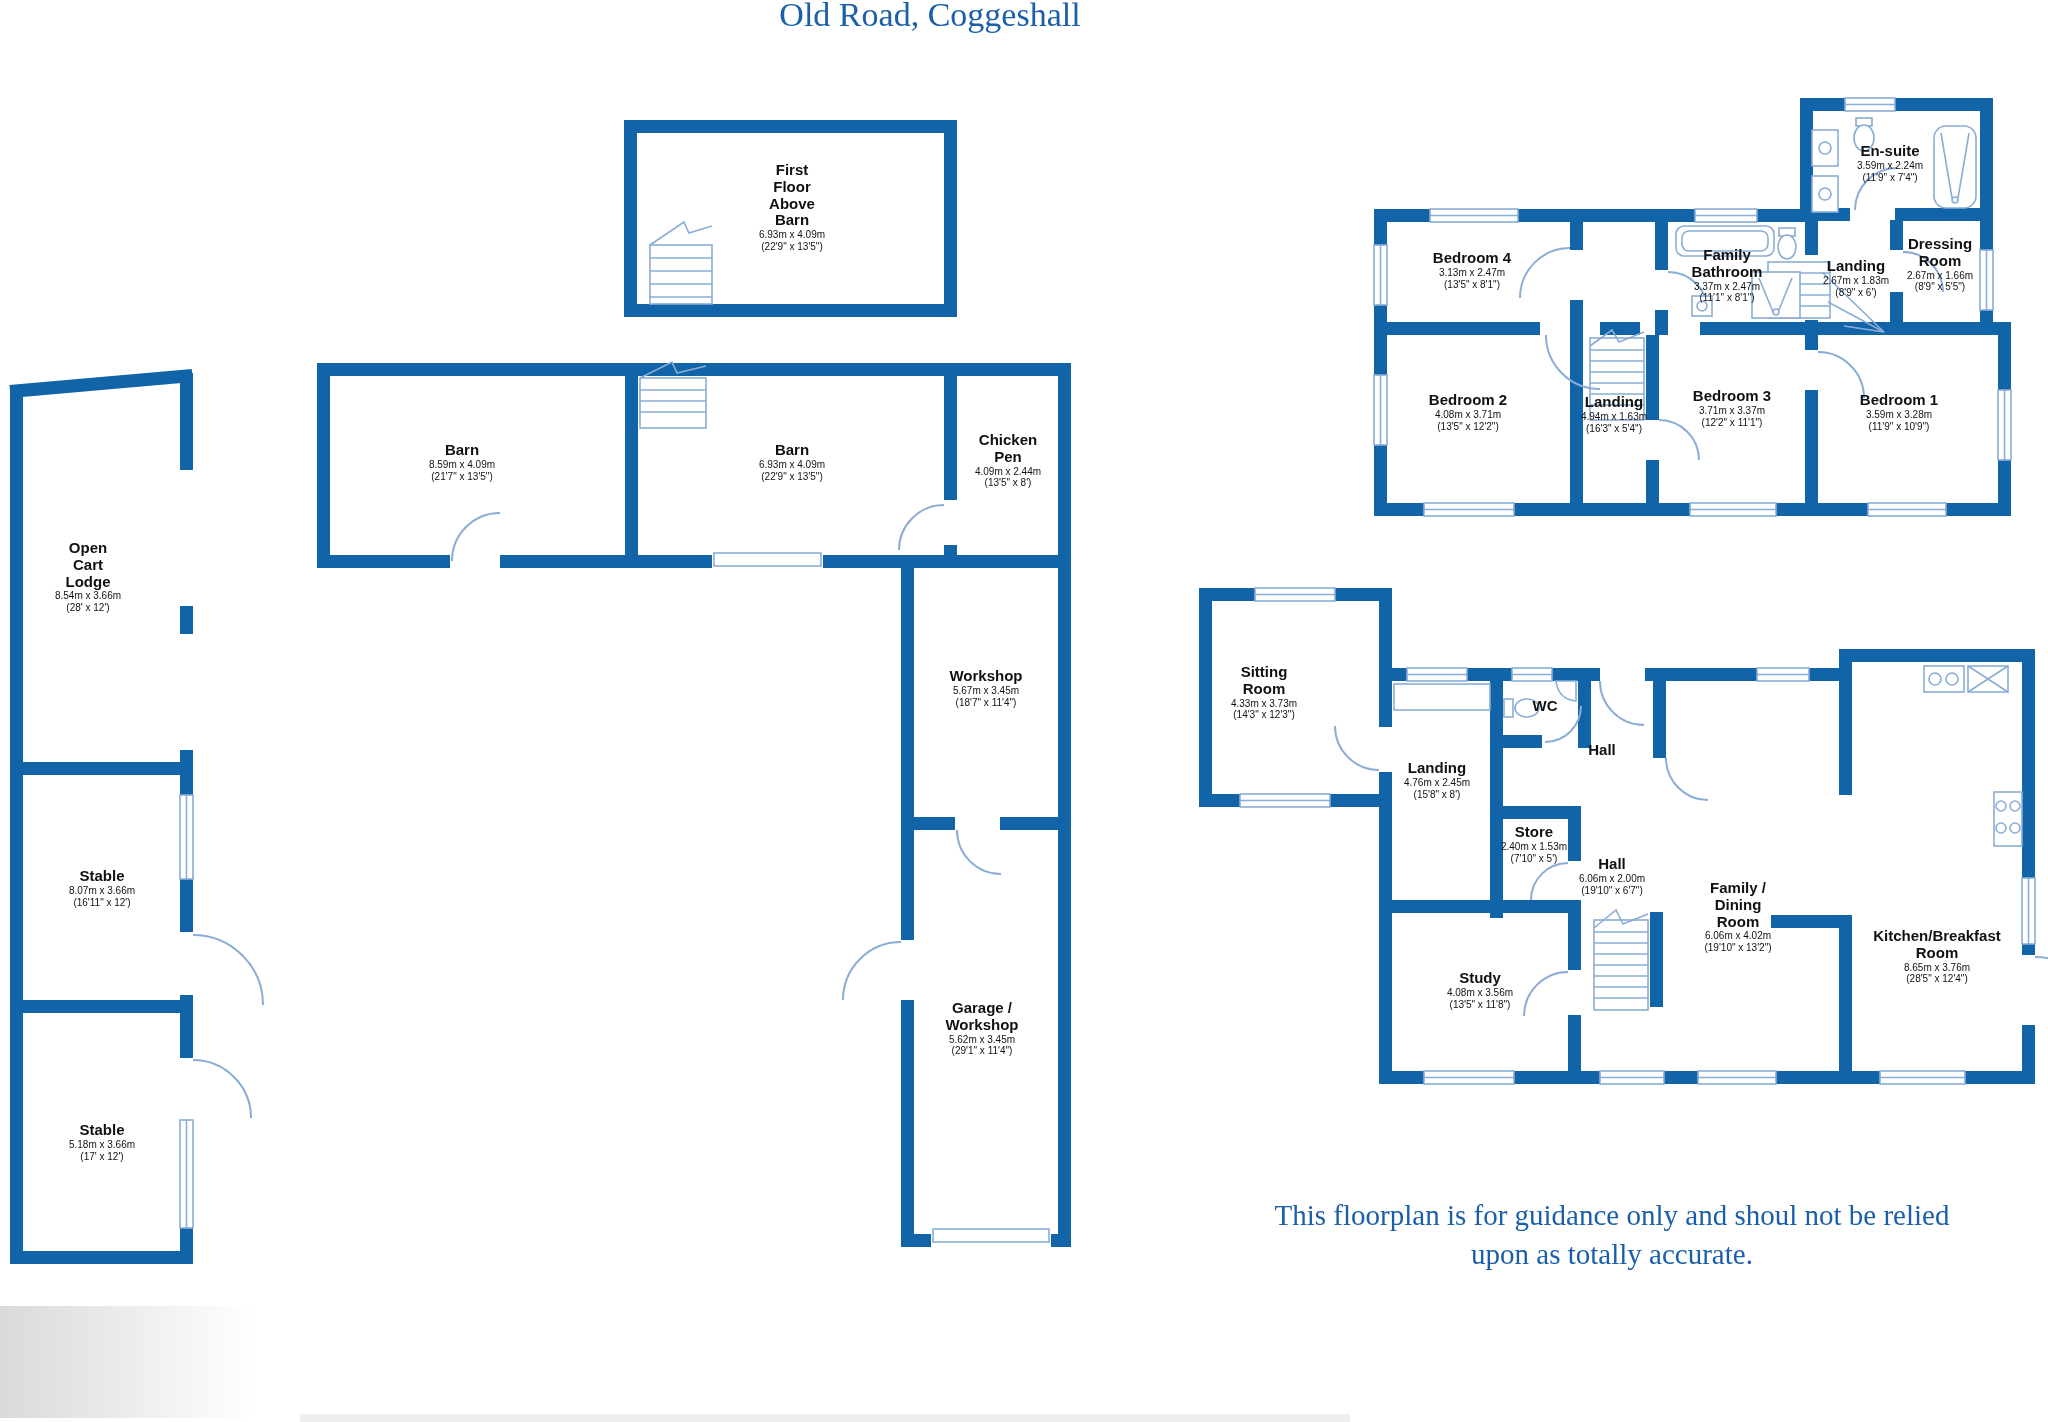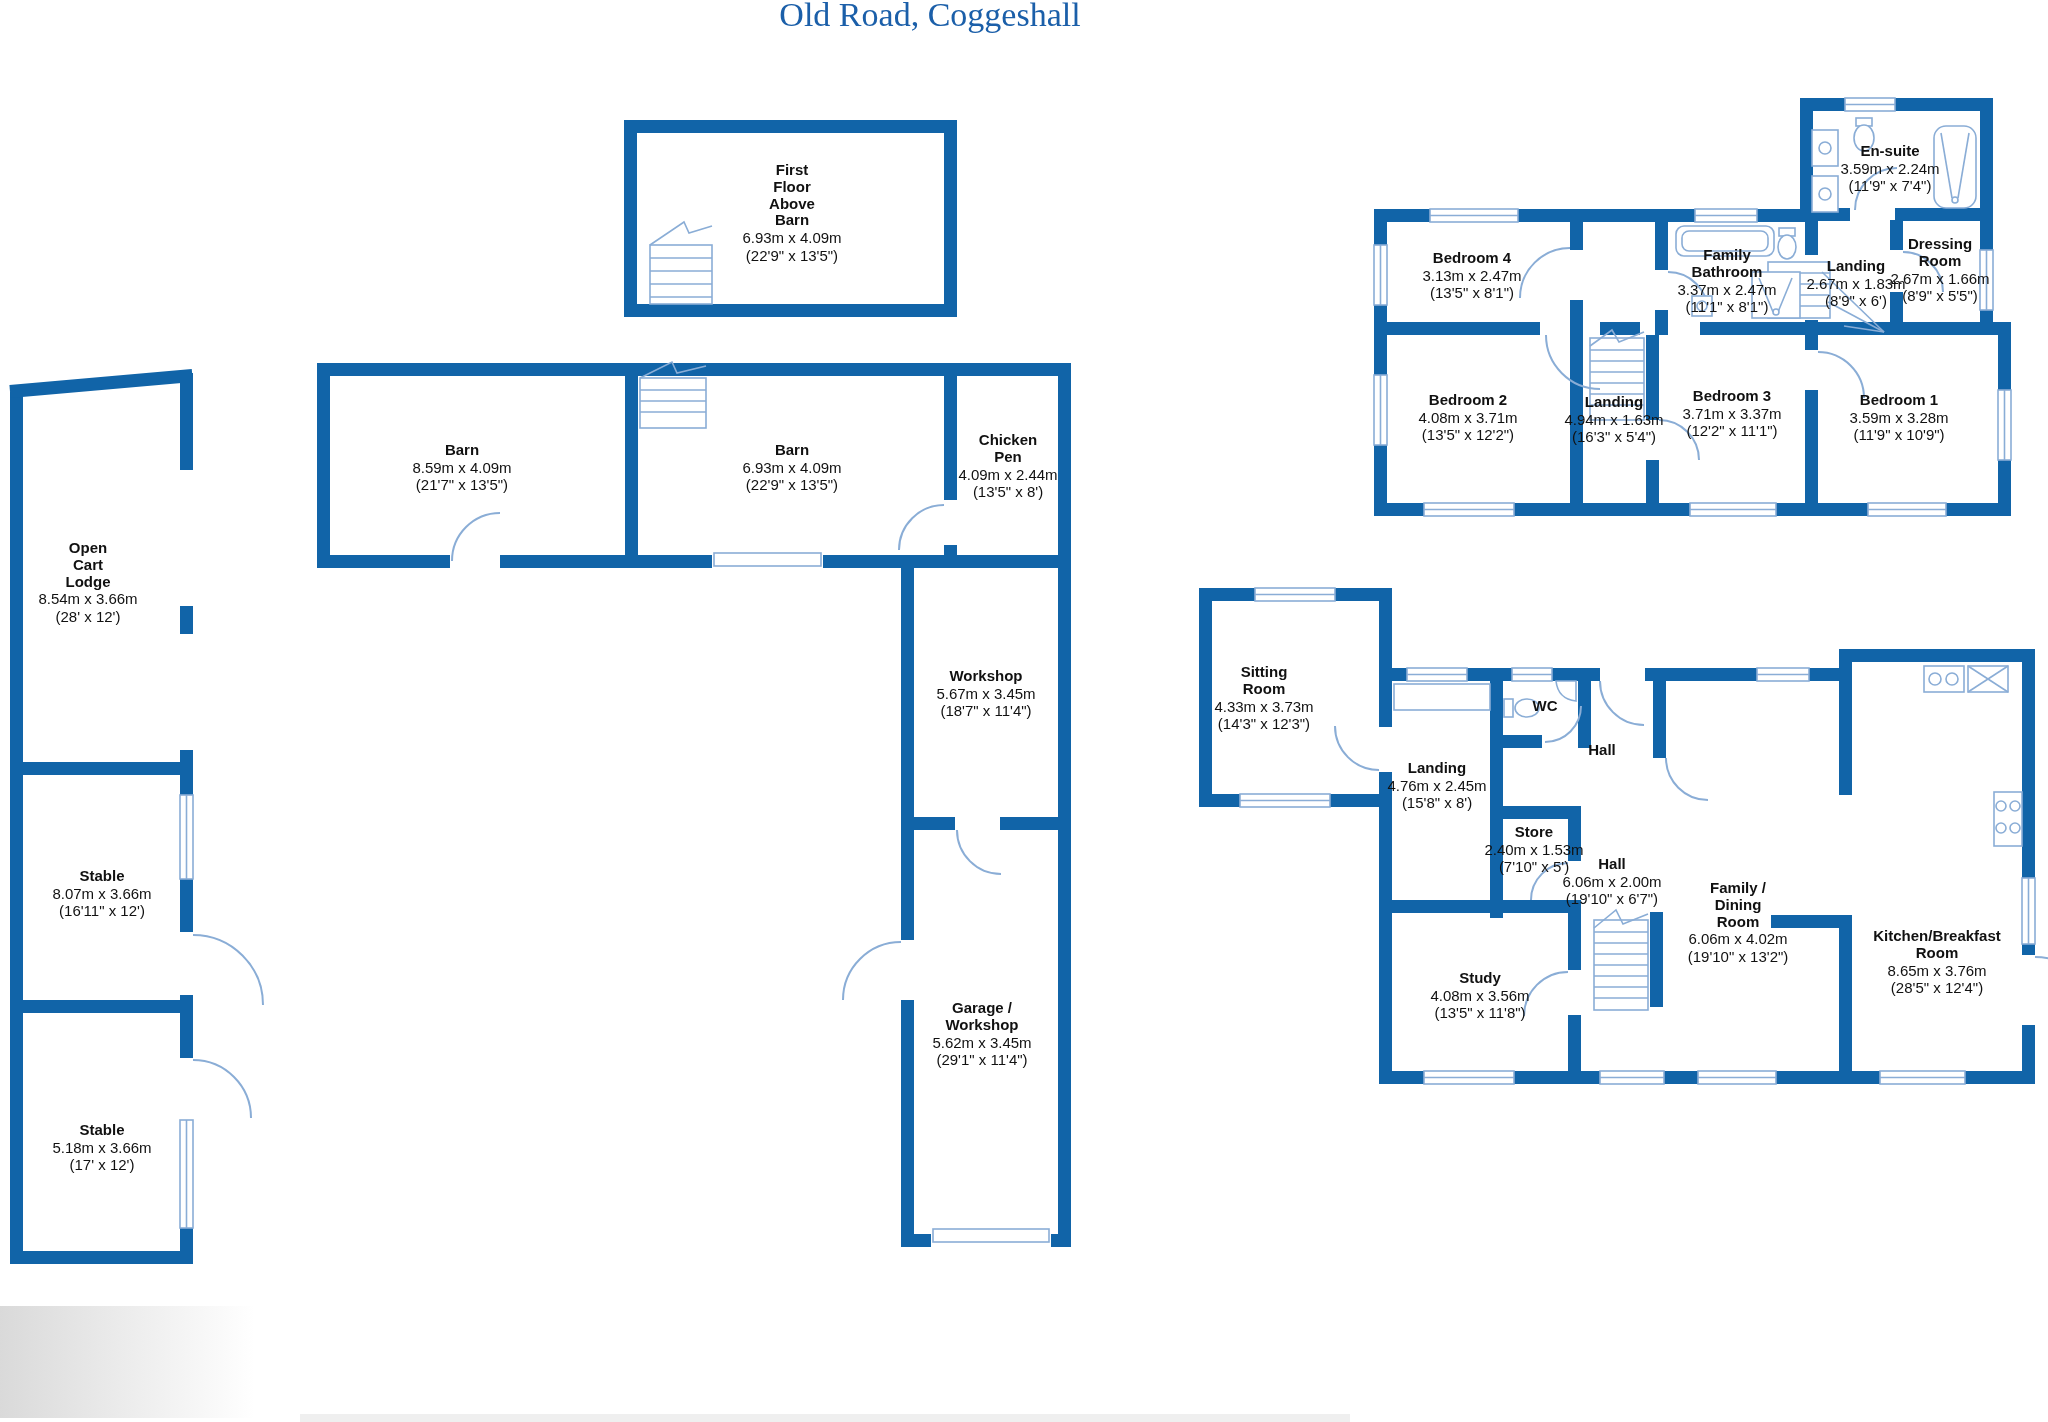--- a/index.html
+++ b/index.html
@@ -10,21 +10,21 @@
   }
   html,body{margin:0;padding:0;background:#fff;}
   #canvas{position:relative;width:2048px;height:1422px;background:#ffffff;overflow:hidden;
           font-family:"Liberation Sans", sans-serif;}
   .w{position:absolute;background:var(--wall);z-index:1;}
   .tilt{transform:rotate(-5deg);transform-origin:0 50%;}
   #details{position:absolute;left:0;top:0;z-index:2;}
   .room-label{position:absolute;z-index:3;text-align:center;color:var(--ink);
               transform:translateX(-50%);white-space:nowrap;}
   .rname{font-weight:bold;font-size:15px;line-height:1.12;white-space:normal;margin:0 auto;}
-  .rdim{font-size:15px;line-height:1.18;}
+  .rdim{font-size:10px;line-height:1.18;}
   .title{position:absolute;left:930px;top:-4px;transform:translateX(-50%);z-index:3;
          font-family:"Liberation Serif", serif;font-size:34px;color:var(--blue-text);white-space:nowrap;}
   .disclaimer{position:absolute;left:1612px;top:1196px;transform:translateX(-50%);z-index:3;
               font-family:"Liberation Serif", serif;font-size:29px;color:var(--blue-text);
               text-align:center;line-height:1.35;white-space:nowrap;}
   .watermark{position:absolute;left:0;top:1306px;width:300px;height:112px;z-index:0;
              background:linear-gradient(to right,#d0d0d0 0%,rgba(208,208,208,0) 85%);opacity:.8;}
   .bottom-strip{position:absolute;left:300px;top:1414px;width:1050px;height:8px;background:#dcdcdc;opacity:.45;z-index:0;}
   .grp{display:contents;}
 </style>
@@ -425,14 +425,18 @@
     <div class="rname" style="max-width:72px">Family / Dining Room</div>
     <div class="rdim">6.06m x 4.02m</div>
     <div class="rdim">(19'10" x 13'2")</div>
   </div>
   <div class="room-label" style="left:1937px;top:928px">
     <div class="rname" style="max-width:150px">Kitchen/Breakfast Room</div>
     <div class="rdim">8.65m x 3.76m</div>
     <div class="rdim">(28'5" x 12'4")</div>
   </div>
 
+  <div class="disclaimer">
+    <div>This floorplan is for guidance only and shoul not be relied</div>
+    <div>upon as totally accurate.</div>
+  </div>
 
 </div>
 
 </body></html>

